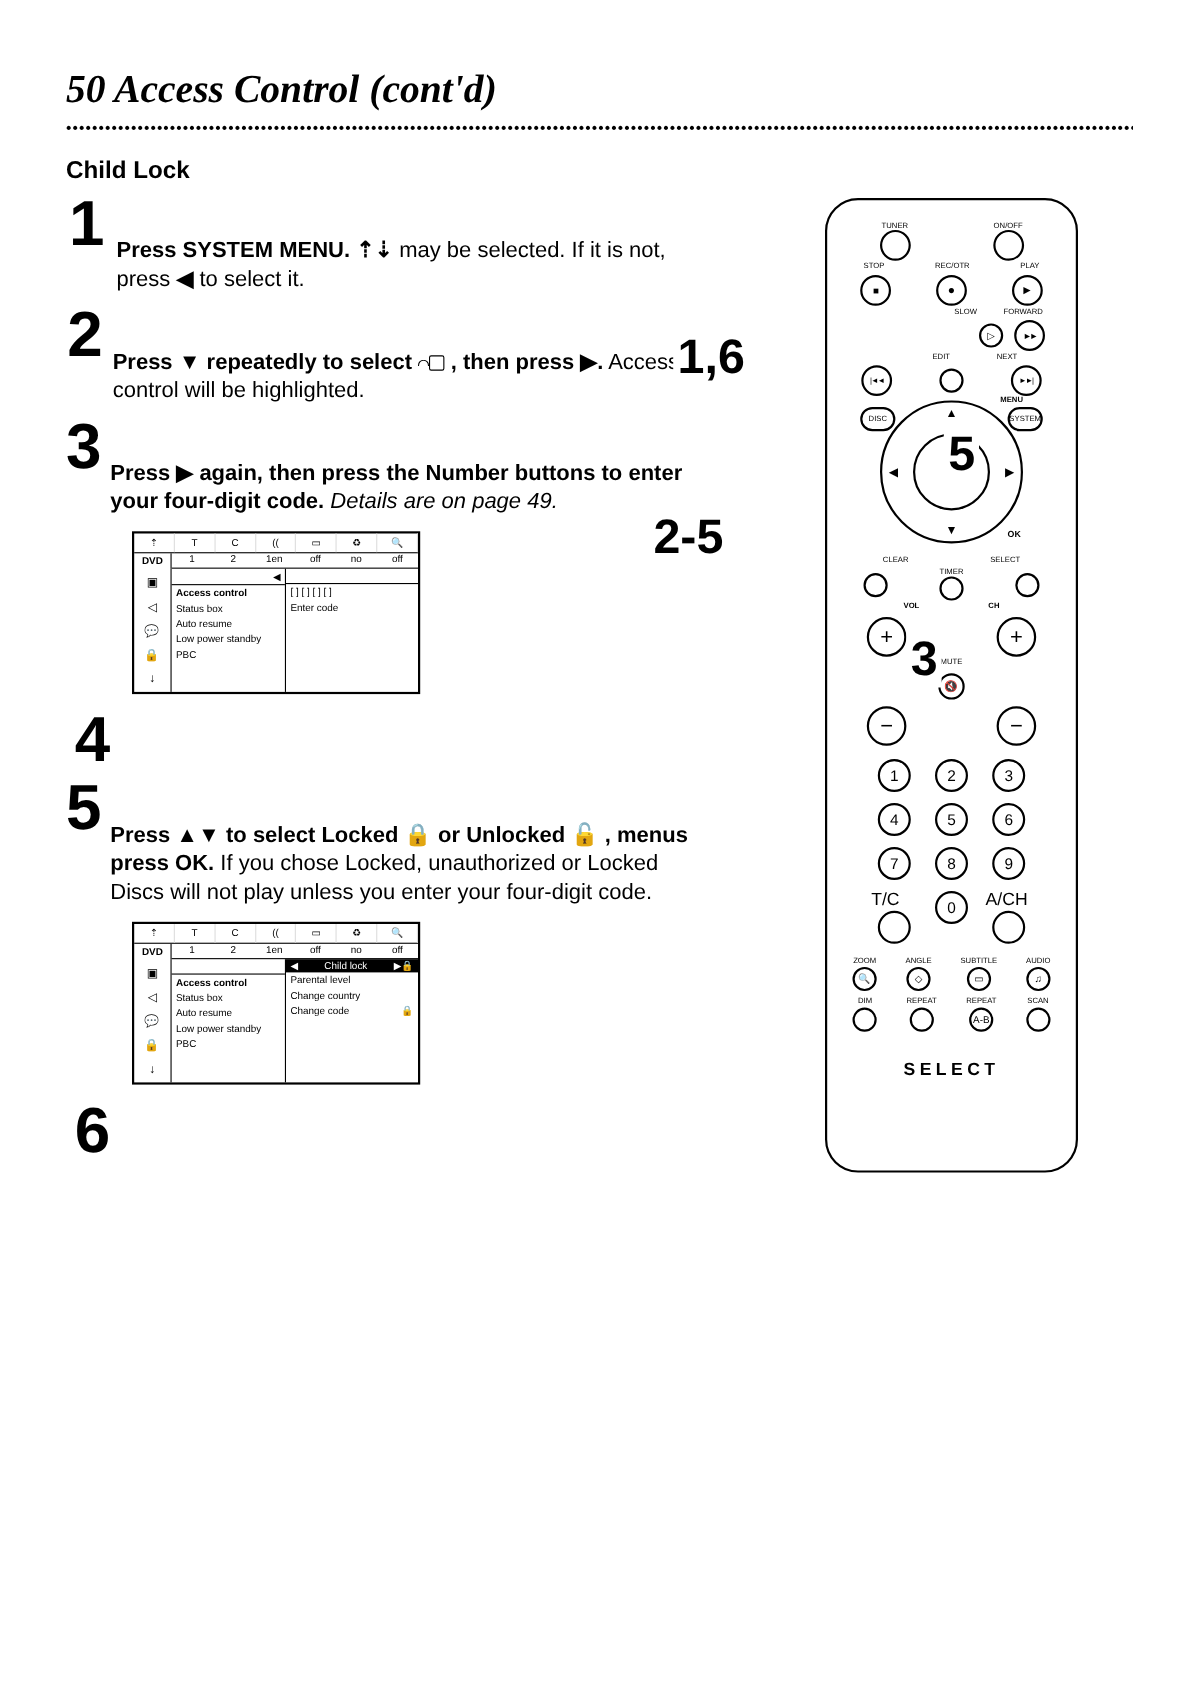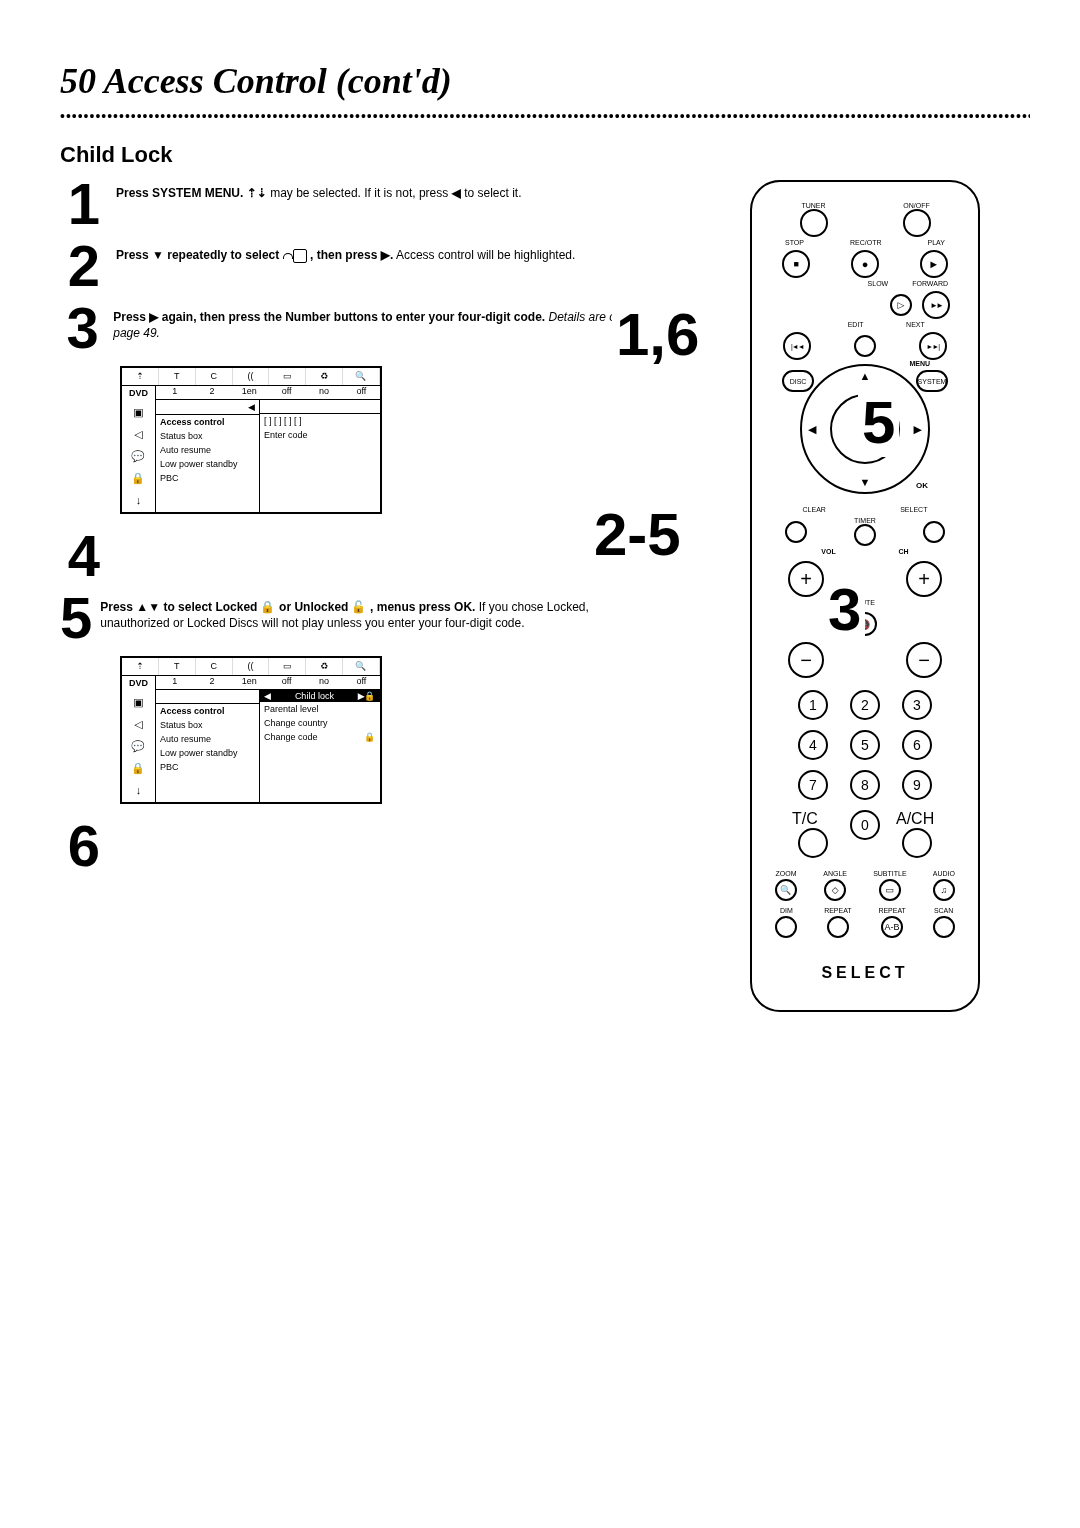--- a/index.html
+++ b/index.html
@@ -36,21 +36,21 @@
   .step { display: flex; margin-bottom: 14px; }
   .stepnum {
     font-size: 58px;
     font-weight: bold;
     width: 48px;
     line-height: 48px;
     text-align: center;
     margin-right: 8px;
     font-family: Arial, sans-serif;
   }
-  .steptext { font-size: 12px; line-height: 1.3; padding-top: 6px; }
+  .steptext { font-size: 20px; line-height: 1.3; padding-top: 6px; margin-top: 29px; }
   .b { font-weight: bold; }
   .i { font-style: italic; }
   .glyph { font-weight: bold; display:inline-block; }
   .lock-ic {
     display:inline-block; width:14px; height:14px; border:1px solid #000;
     border-radius:2px; position:relative; vertical-align:middle;
   }
   .lock-arc {
     display:inline-block; width:10px; height:6px; border:1px solid #000;
     border-bottom:none; border-radius:5px 5px 0 0; vertical-align:middle;
@@ -144,25 +144,25 @@
     margin:6px auto 0; font-size:10px; display:flex; align-items:center; justify-content:center;
   }
   .numpad { display:grid; grid-template-columns:repeat(3,1fr); gap:10px; padding:12px 30px 6px; }
   .numpad .rbtn { width:30px; height:30px; font-size:14px; margin:0 auto;}
   .bottomrow { display:flex; justify-content:space-around; margin-top:6px;}
   .bottomrow .col { text-align:center; font-size:7px;}
   .bottomrow .rbtn { margin:2px auto 0;}
   .brand { text-align:center; font-weight:bold; letter-spacing:4px; font-size:16px; margin-top:26px;}
   
   .callout {
-    position:absolute; font-size:60px; font-weight:bold;
+    position:absolute; font-size:44px; font-weight:bold;
     background:#fff; padding:0 4px; z-index:5;
   }
   .c1 { left:612px; top:300px; }
-  .c25 { left:590px; top:464px;margin-top:36px; }
+  .c25 { left:590px; top:464px; }
   .c5 { left:858px; top:388px; }
   .c3 { left:824px; top:575px; }
 </style>
 </head>
 <body>
 
 <div class="page-title">
   <span>50</span>
   <span>Access Control (cont'd)</span>
 </div>

